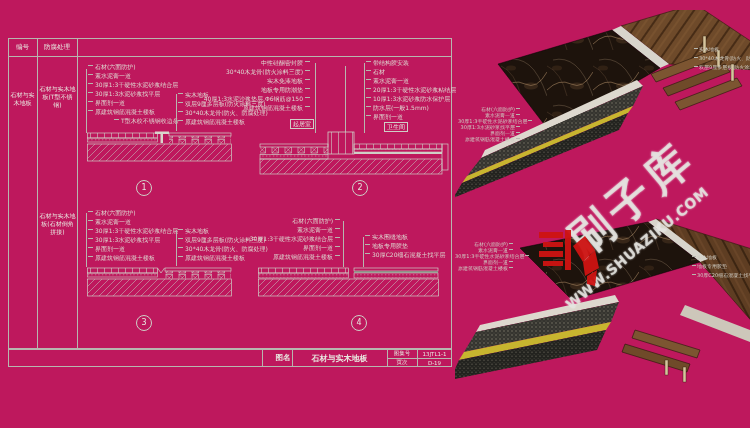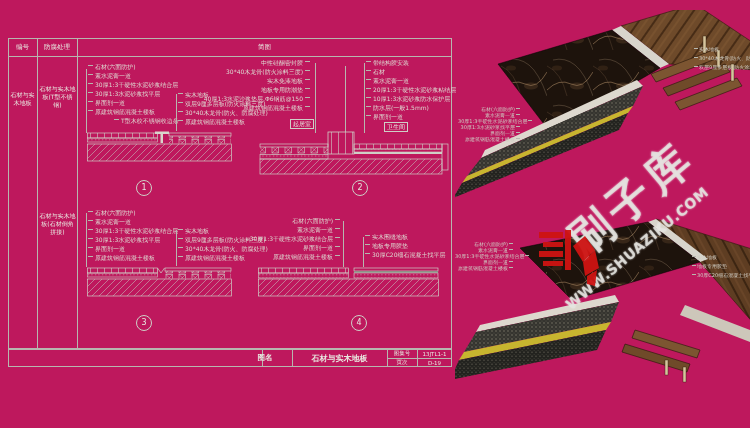--- a/index.html
+++ b/index.html
@@ -79,23 +79,20 @@
   <div class="ln" style="left:8px;top:56px;width:444px;height:1px;"></div>
   <div class="ln" style="left:37px;top:38px;width:1px;height:311px;"></div>
   <div class="ln" style="left:77px;top:38px;width:1px;height:311px;"></div>
 
   <div class="cell" style="left:8px;top:38px;width:29px;height:18px;font-size:6.5px;">
     <span>编号</span>
   </div>
   <div class="cell" style="left:37px;top:38px;width:40px;height:18px;font-size:6.5px;">
     <span>防腐处理</span>
   </div>
-  <div class="cell" style="left:77px;top:38px;width:375px;height:18px;font-size:6.5px;">
-    <span>简图</span>
-  </div>
 
   <div class="cell wrap" style="left:9px;top:84px;width:27px;height:30px;font-size:6px;line-height:8px;">
     <span>石材与实木地板</span>
   </div>
   <div class="cell wrap" style="left:39px;top:82px;width:37px;height:30px;font-size:6px;line-height:8px;">
     <span>石材与实木地板(T型不锈钢)</span>
   </div>
   <div class="cell wrap" style="left:39px;top:206px;width:37px;height:36px;font-size:6px;line-height:8px;">
     <span>石材与实木地板(石材倒角拼接)</span>
   </div>
@@ -224,21 +221,21 @@
   <div class="circ" style="left:351px;top:315px;">
     <span>4</span>
   </div>
 
   <div class="box" style="left:8px;top:349px;width:444px;height:18px;"></div>
   <div class="ln" style="left:262px;top:349px;width:1px;height:18px;"></div>
   <div class="ln" style="left:292px;top:349px;width:1px;height:18px;"></div>
   <div class="ln" style="left:387px;top:349px;width:1px;height:18px;"></div>
   <div class="ln" style="left:417px;top:349px;width:1px;height:18px;"></div>
   <div class="ln" style="left:387px;top:358px;width:65px;height:1px;"></div>
-  <div class="cell" style="left:250px;top:349px;width:30px;height:18px;font-size:7.5px;font-weight:bold;">
+  <div class="cell" style="left:268px;top:349px;width:30px;height:18px;font-size:7.5px;font-weight:bold;">
     <span>图名</span>
   </div>
   <div class="cell" style="left:292px;top:349px;width:95px;height:18px;font-size:8px;font-weight:bold;">
     <span>石材与实木地板</span>
   </div>
   <div class="cell" style="left:387px;top:349px;width:30px;height:9px;font-size:5.5px;">
     <span>图集号</span>
   </div>
   <div class="cell" style="left:417px;top:349px;width:35px;height:9px;font-size:5.5px;">
     <span>13JTL1-1</span>

